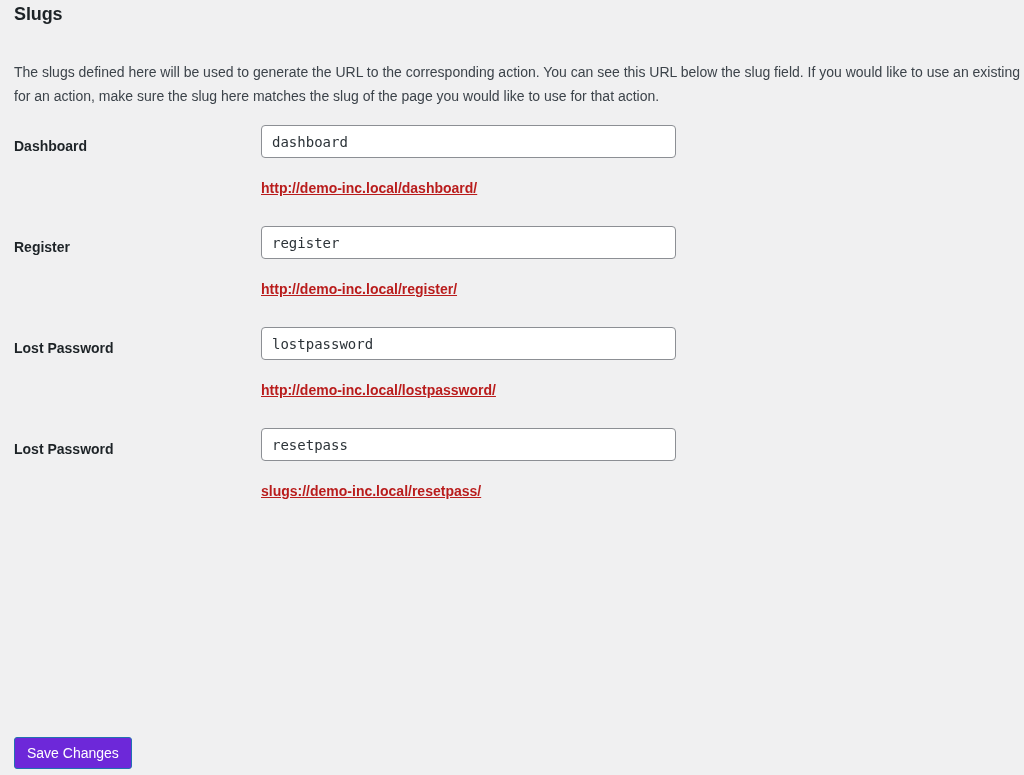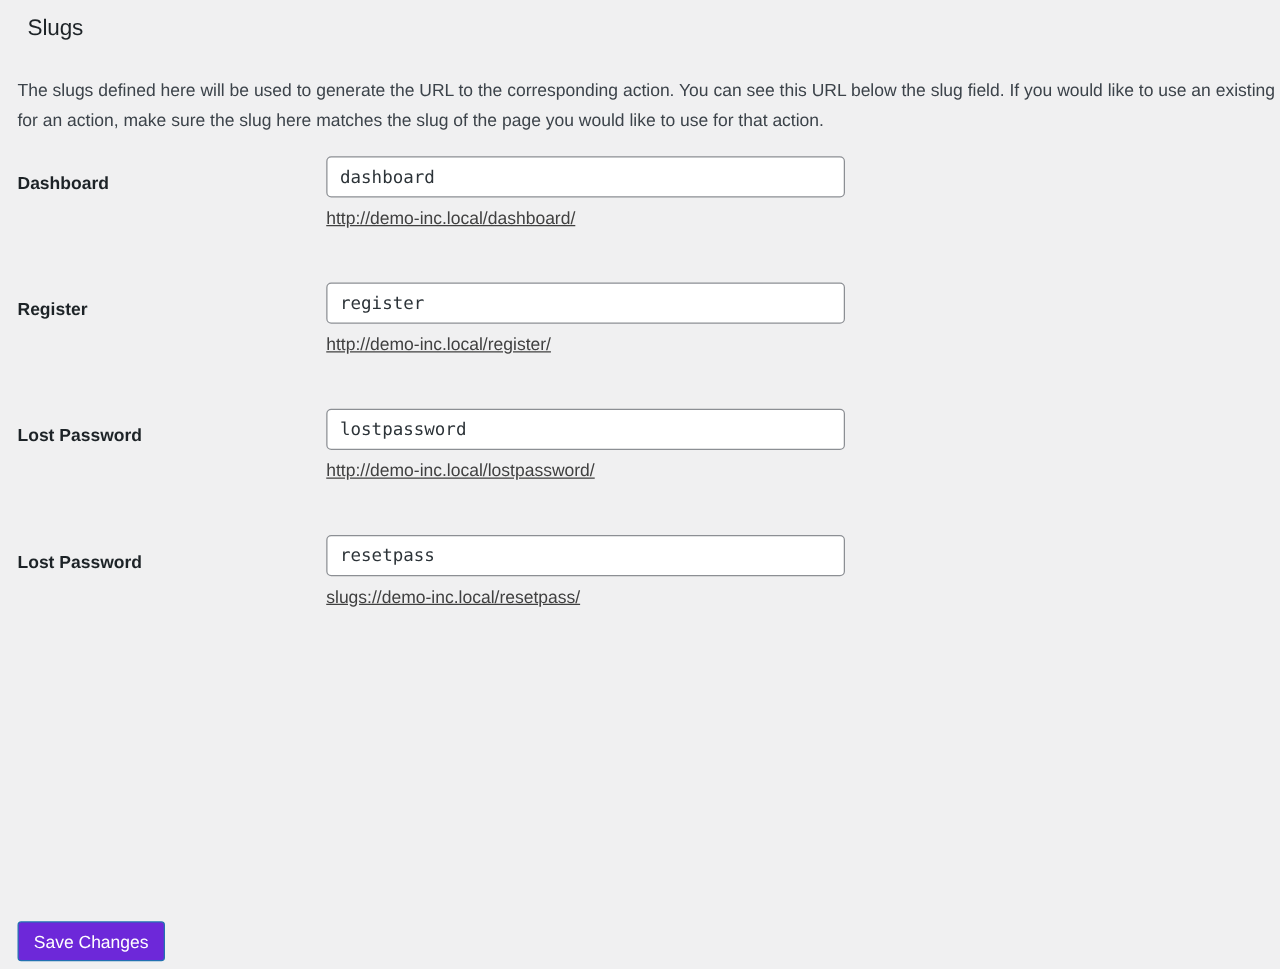--- a/index.html
+++ b/index.html
@@ -17,27 +17,27 @@
 
   .page {
     position: relative;
     width: 1024px;
     height: 775px;
     box-sizing: border-box;
     padding: 0 0 0 14px;
   }
 
   .section-title {
-    margin: 8px;
+    margin: 0;
     padding: 0;
     position: absolute;
     left: 14px;
     top: 2px;
     font-size: 18px;
-    font-weight: normal;
+    font-weight: bold;
     color: #1d2327;
     line-height: 24px;
     letter-spacing: -0.1px;
   }
 
   .section-desc {
     position: absolute;
     left: 14px;
     top: 46px;
     width: 1060px;
@@ -94,25 +94,26 @@
     color: #2c3338;
     font-family: "DejaVu Sans Mono", "Liberation Mono", monospace;
     font-size: 14px;
     line-height: 31px;
     outline: none;
     box-shadow: 0 0 0 transparent;
   }
 
   .slug-link {
     display: inline-block;
-    margin-top: 6px;
+    margin-top: 20px;
     font-size: 14px;
     line-height: 20px;
-    color: #404040;
+    color: #b91c1c;
     text-decoration: underline;
+    font-weight: bold;
   }
 
   .submit-wrap {
     position: absolute;
     left: 14px;
     top: 737px;
   }
 
   .save-button {
     display: inline-block;

